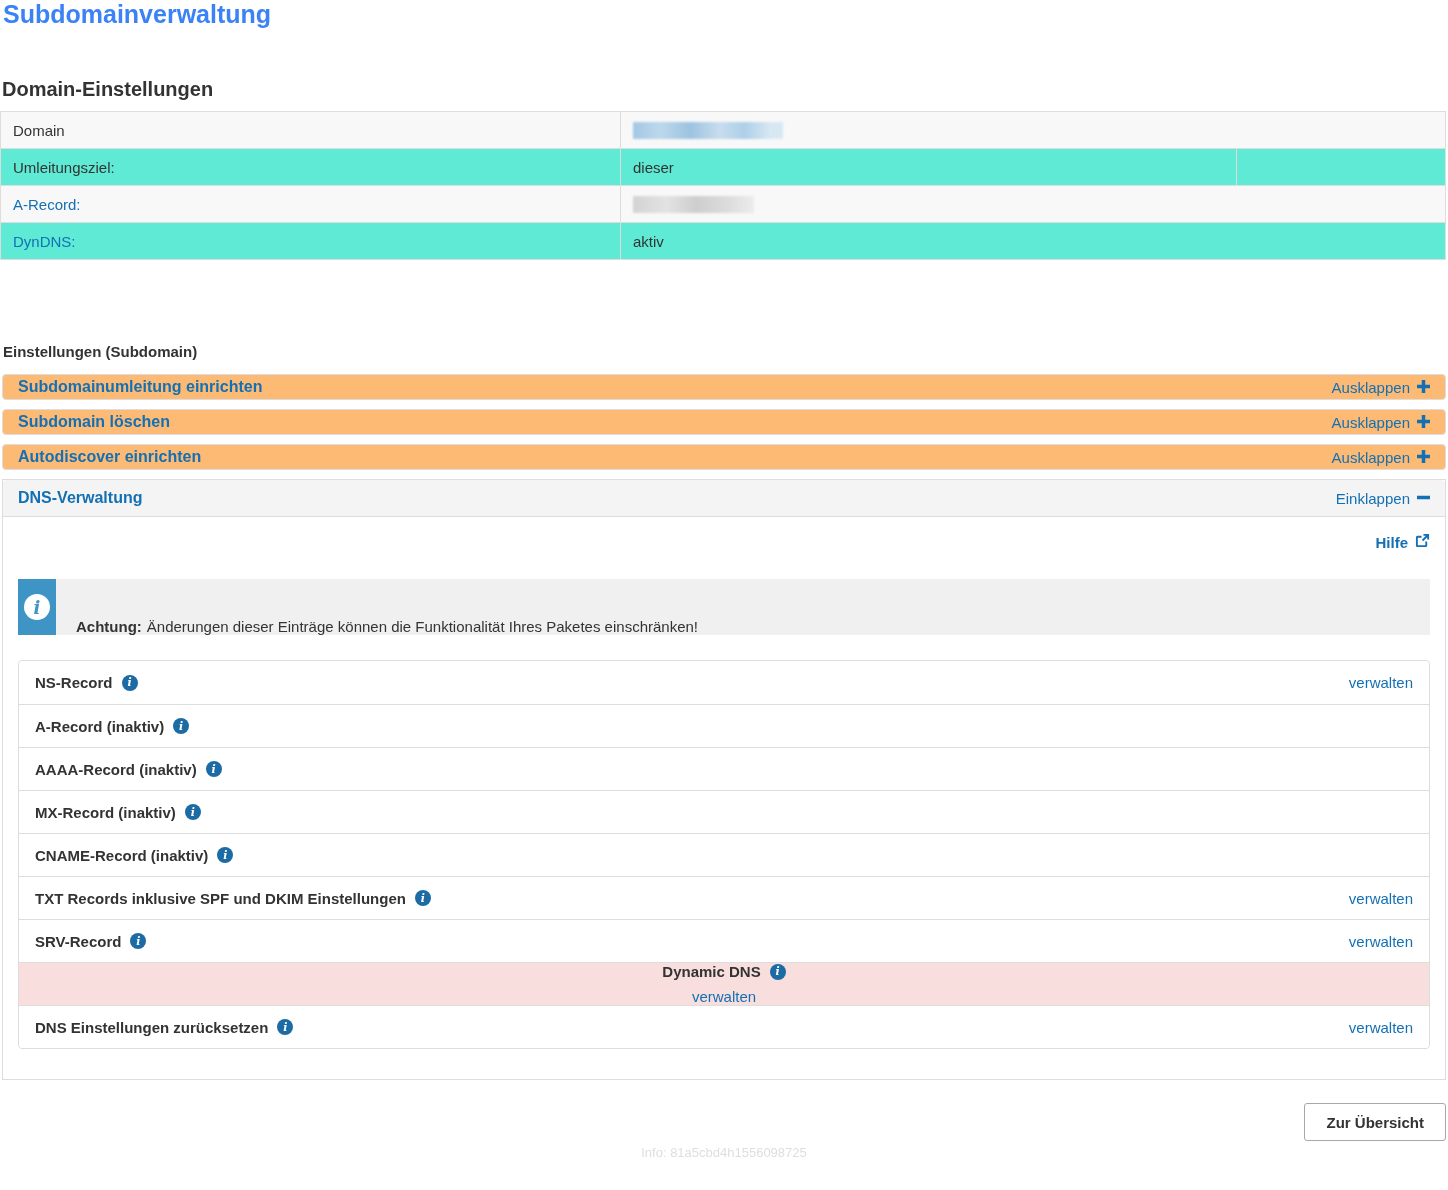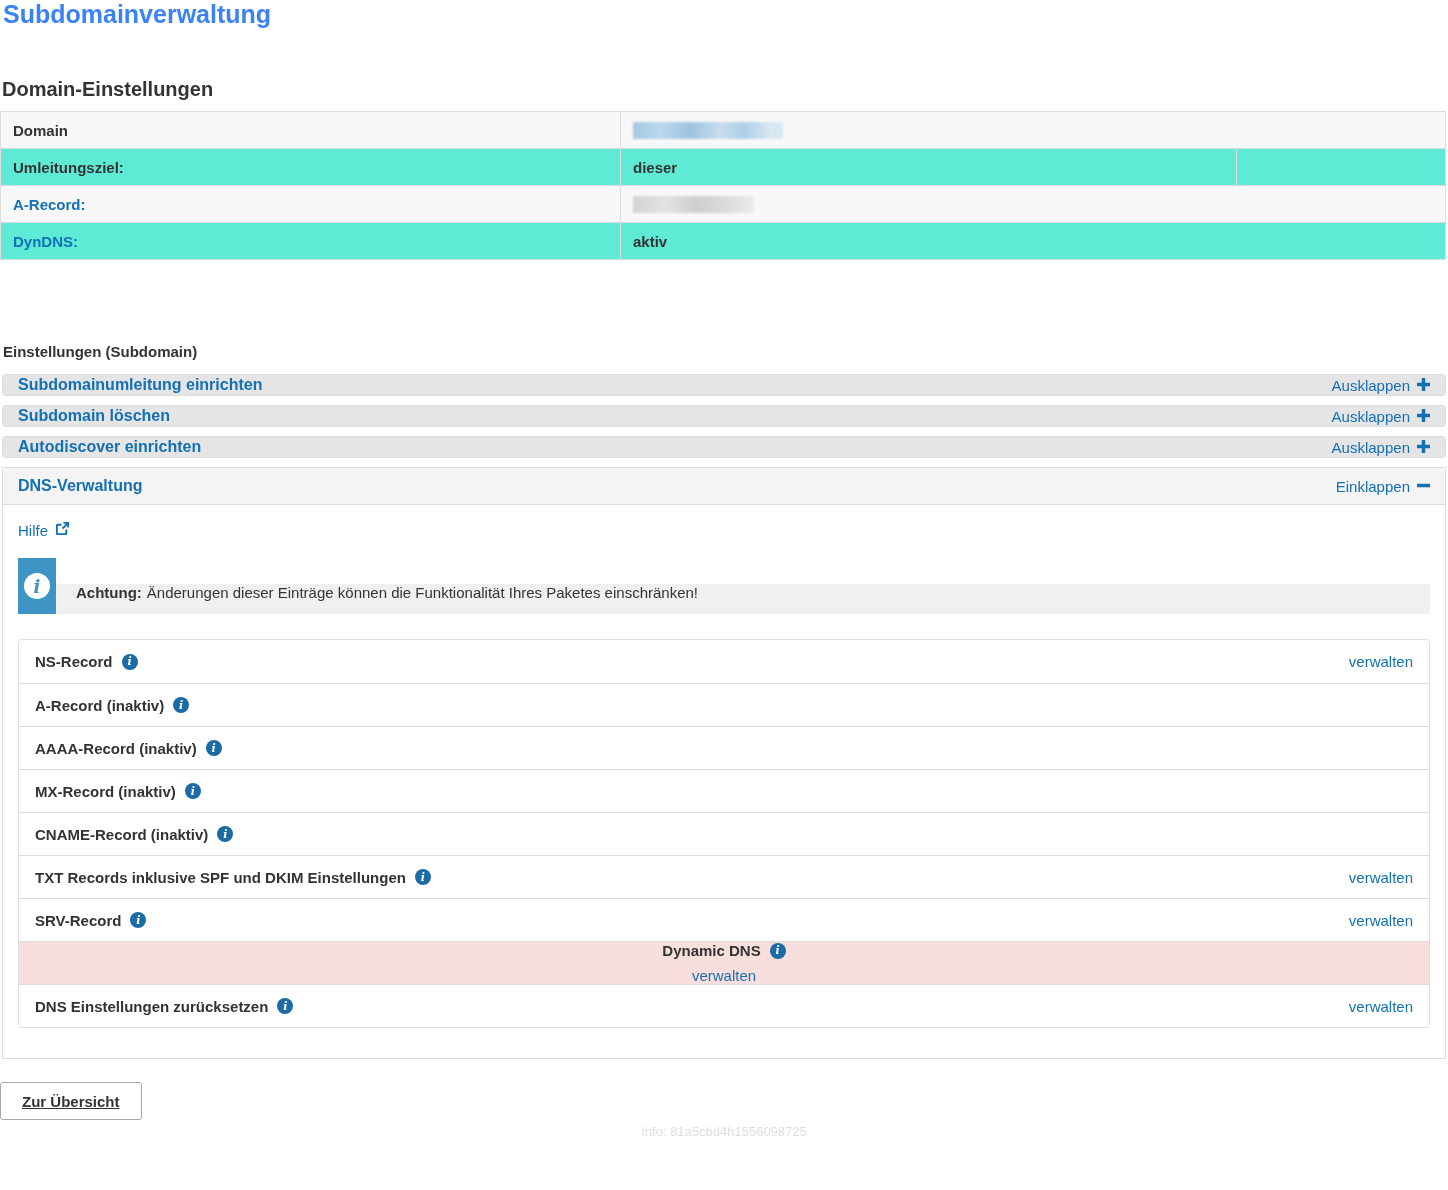--- a/index.html
+++ b/index.html
@@ -45,21 +45,20 @@
     border-collapse: collapse;
     margin-top: 11px;
     table-layout: fixed;
   }
   table.domain-table td {
     border: 1px solid #dddddd;
     height: 37px;
     padding: 0 12px;
     font-size: 15px;
     vertical-align: middle;
-    font-weight: bold;
   }
   tr.row-striped td { background: #f8f8f8; }
   tr.row-plain td   { background: #5eead4; }
   .link { color: #1470b4; text-decoration: none; cursor: pointer; }
 
   .redacted {
     display: inline-block;
     height: 17px;
     vertical-align: middle;
     border-radius: 1px;
@@ -74,24 +73,24 @@
     background: linear-gradient(90deg,#d3d3d3 0%,#e3e3e3 28%,#cecece 52%,#dcdcdc 78%,#ececec 100%);
   }
 
   
   .accordion { margin: 14px 2px 0 2px; }
   .acc-bar {
     display: flex;
     align-items: center;
     justify-content: space-between;
     height: 22px;
-    background: #e5e5e5;
+    background: #fdba74;
     border: 1px solid #dddddd;
     border-radius: 4px;
-    padding: 0 15px;
+    padding: 12px 15px;
     margin-bottom: 9px;
     cursor: pointer;
   }
   .acc-title {
     font-size: 16px;
     font-weight: 700;
     color: #1470b4;
   }
   .acc-toggle {
     display: inline-flex;
@@ -121,21 +120,23 @@
   }
   .panel-body {
     background: #ffffff;
     border-radius: 0 0 4px 4px;
     padding: 16px 15px 30px 15px;
   }
 
   
   .help-row {
     display: flex;
-    margin-bottom: 18px;
+    justify-content: flex-end;
+    margin-bottom: 27px;
+    font-weight: bold;
   }
   .help-link {
     display: inline-flex;
     align-items: center;
     gap: 7px;
     font-size: 15px;
     color: #1470b4;
     cursor: pointer;
     line-height: 19px;
   }
@@ -165,25 +166,24 @@
     font-style: italic;
     font-size: 18px;
     display: flex;
     align-items: center;
     justify-content: center;
   }
   .alert-body {
     flex: 1;
     background: #f0f0f0;
     display: flex;
-    align-items: flex-start;
+    align-items: flex-end;
     padding: 0 20px;
     font-size: 15px;
     color: #333333;
-    margin-top: 26px;
   }
   .alert-prefix { font-weight: 700; margin-right: 5px; }
 
   
   .records {
     border: 1px solid #dddddd;
     border-radius: 4px;
     background: #ffffff;
   }
   .record-row {
@@ -223,22 +223,22 @@
   }
   .record-action {
     font-size: 15px;
     color: #1470b4;
     cursor: pointer;
   }
 
   
   .button-row {
     display: flex;
+    justify-content: flex-end;
     margin: 23px 2px 0 0;
-    text-decoration: underline;
   }
   .back-button {
     height: 38px;
     background: #ffffff;
     border: 1px solid #a8a8a8;
     border-radius: 3px;
     color: #333333;
     font-family: "Liberation Sans", sans-serif;
     font-size: 15px;
     font-weight: 600;

